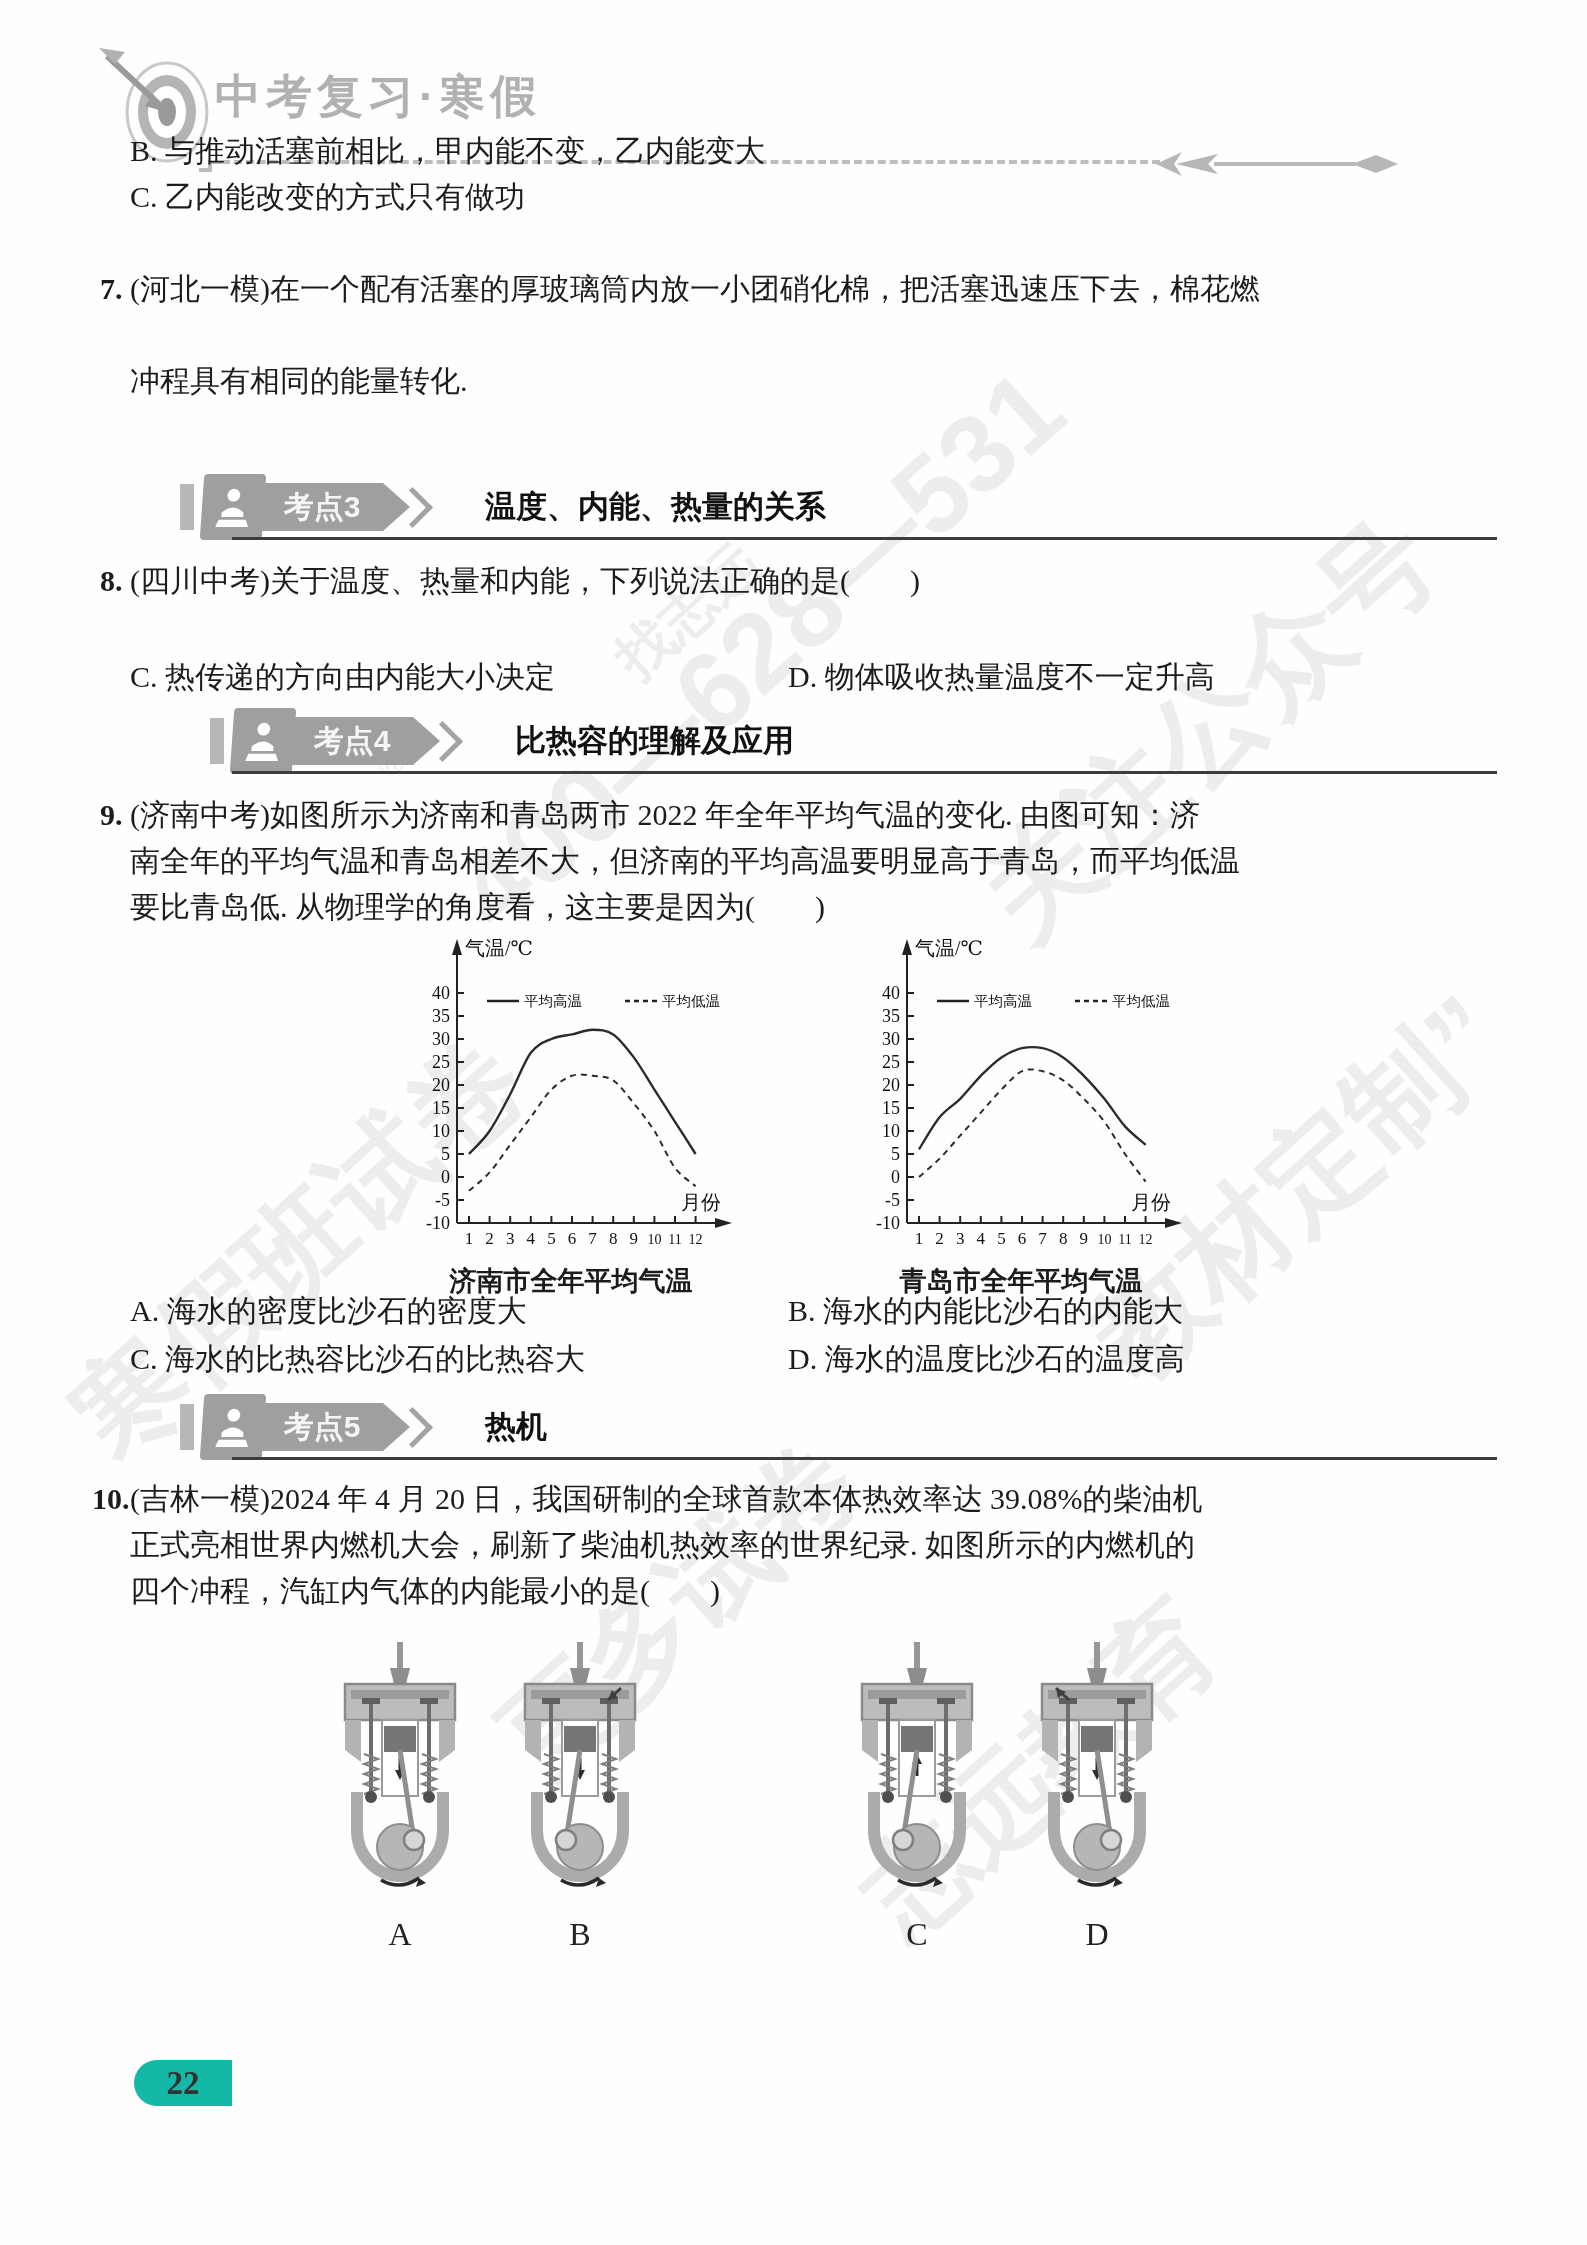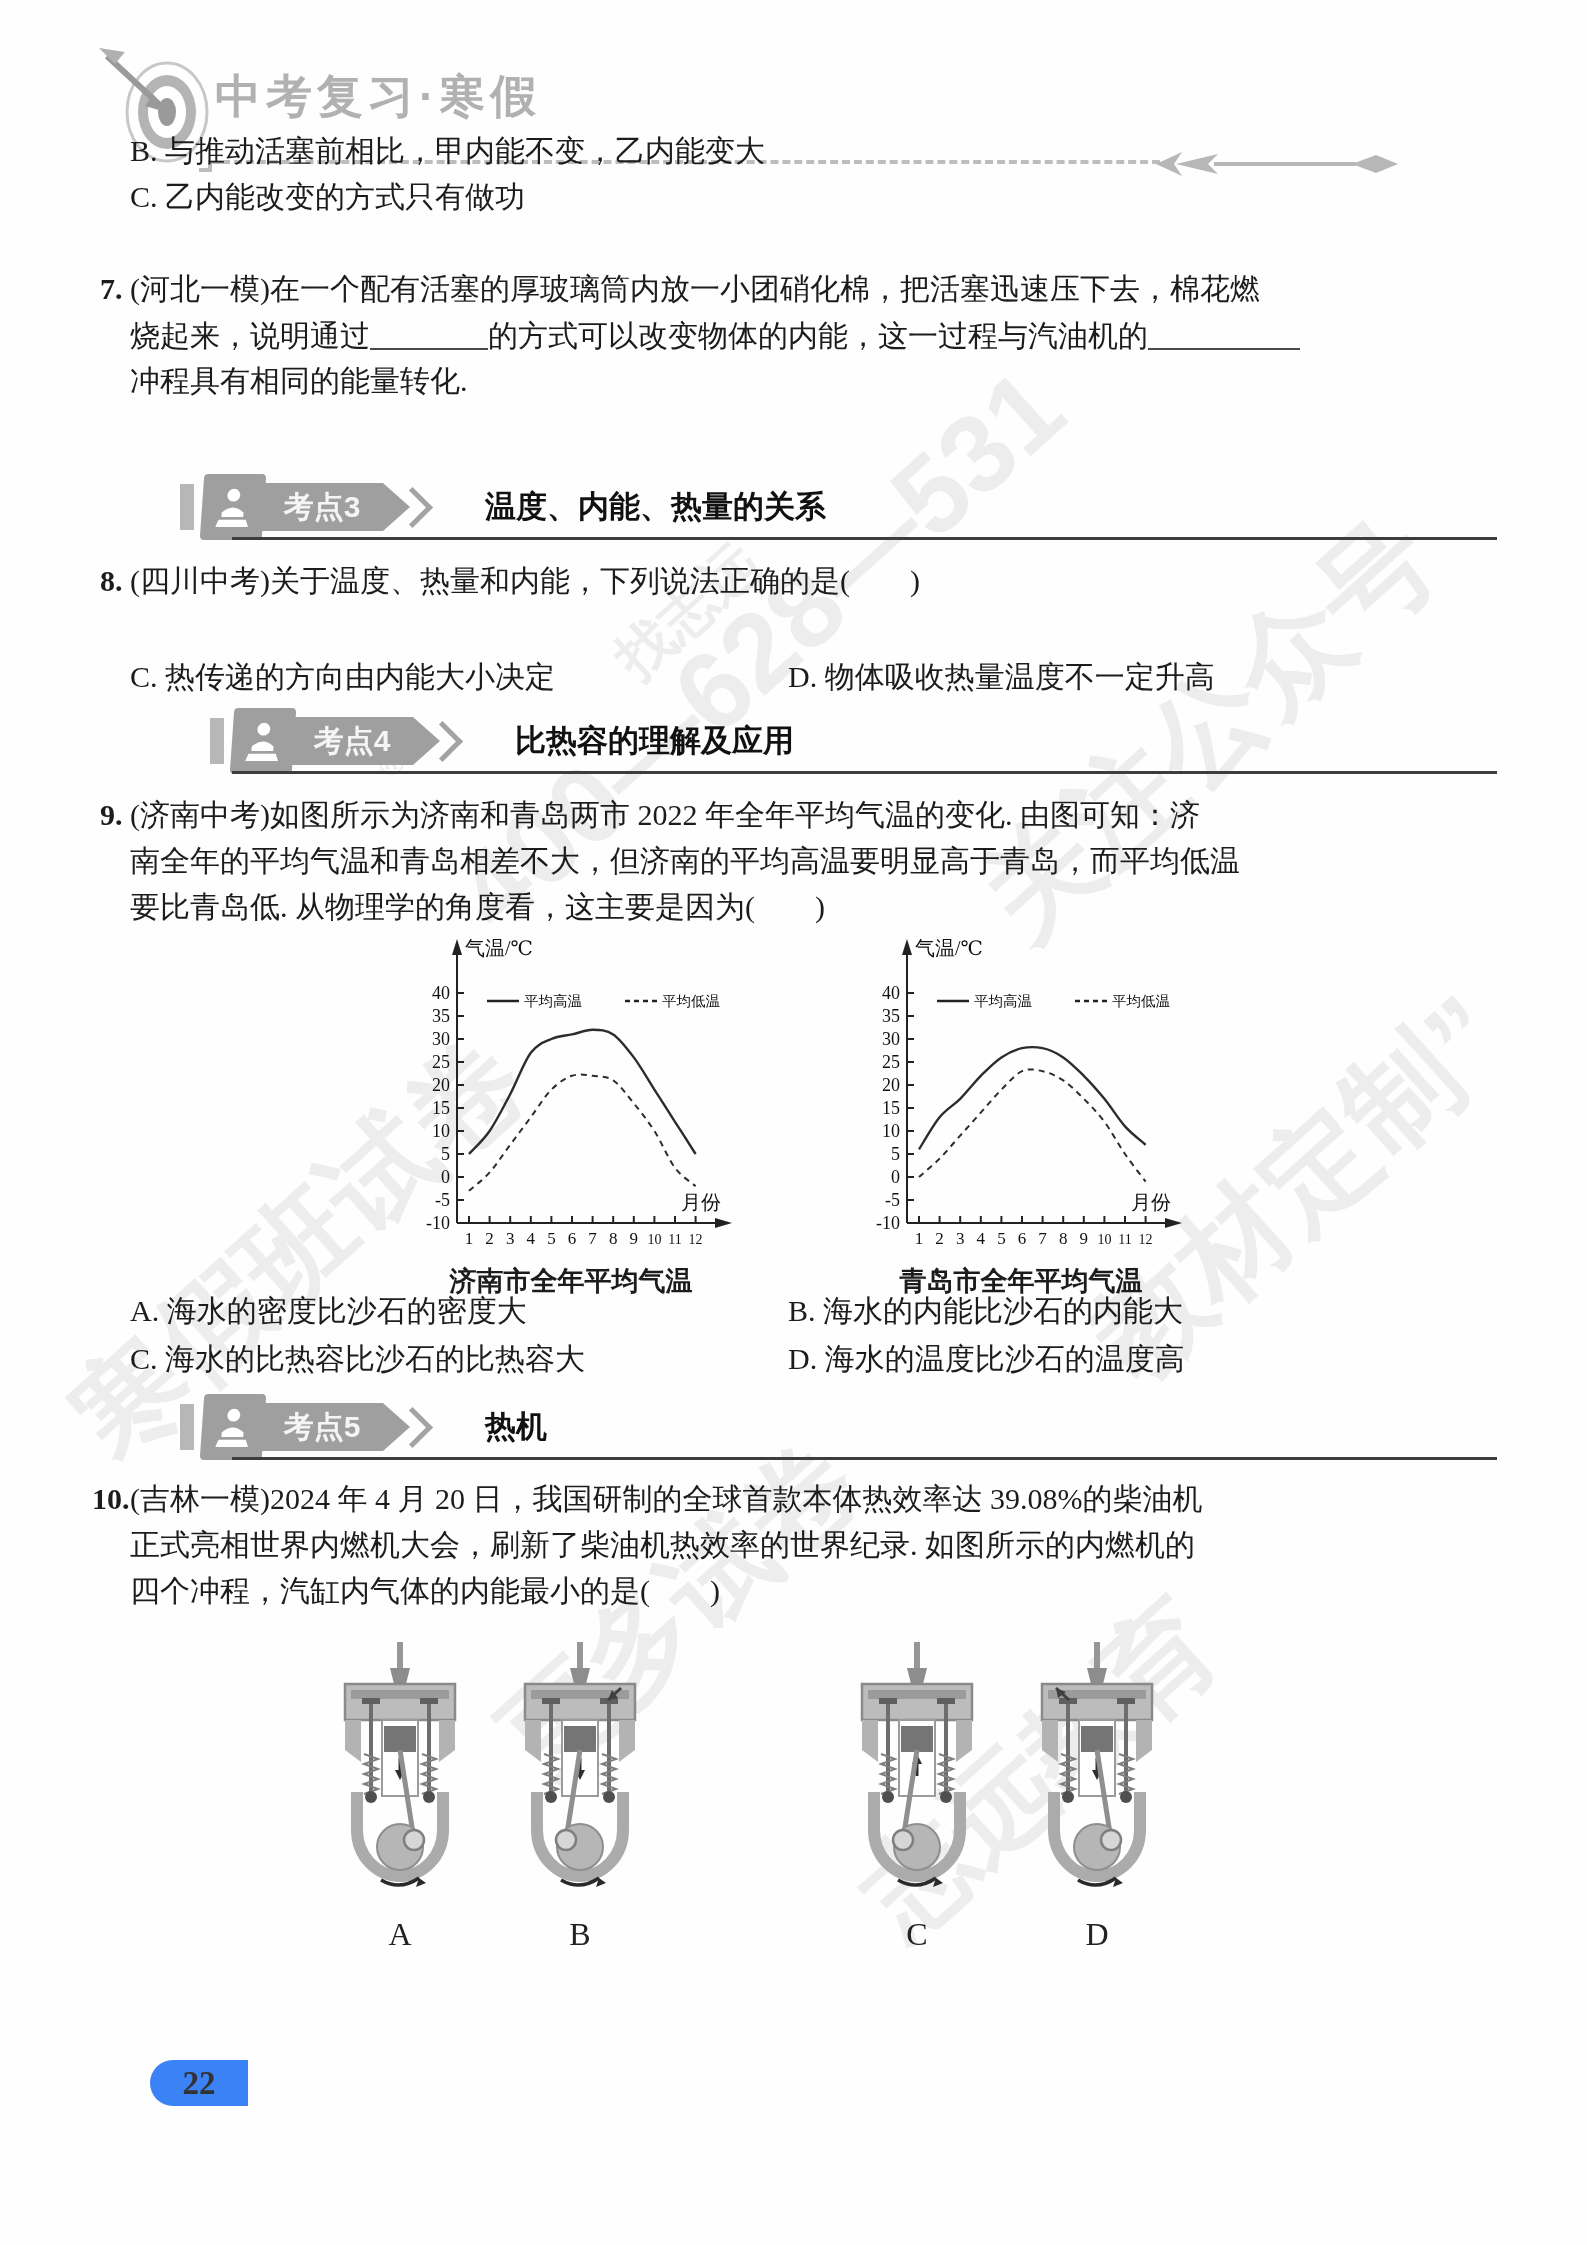--- a/index.html
+++ b/index.html
@@ -35,21 +35,21 @@
   .kd-rule{position:absolute;left:232px;width:1265px;height:3px;background:#3d3d3d;}
   
   .chart{position:absolute;top:925px;width:350px;margin:0;}
   .chart-caption{width:350px;text-align:center;font-size:27px;font-weight:600;margin-top:2px;
     padding-left:22px;box-sizing:border-box;white-space:nowrap;}
   .chart svg text{font-family:"Liberation Serif","DejaVu Serif",serif;}
   
   .engine-cell{position:absolute;top:1642px;width:130px;text-align:center;}
   .engine-label{font-size:32px;margin-top:10px;color:#222;}
   
-  #page-badge{position:absolute;left:150px;top:2060px;width:98px;height:46px;background:#3b82f6;
+  #page-badge{position:absolute;left:134px;top:2060px;width:98px;height:46px;background:#14b8a6;
     border-radius:23px 0 0 23px;display:flex;align-items:center;justify-content:center;
     font-weight:bold;font-size:33px;color:#333;}
 </style>
 </head>
 <body>
 
 <div id="page">
   <div id="wm">
       <span class="wm" style="left: 430px; top: 860px; font-size: 110px; transform: rotate(-42deg); transform-origin: left top;">400—628—531</span>
       <span class="wm" style="left: 950px; top: 860px; font-size: 112px; transform: rotate(-42deg); transform-origin: left top;">关注公众号</span>
@@ -88,23 +88,20 @@
         <line x1="58" y1="18" x2="200" y2="18" stroke="#b7b7b7" stroke-width="4"></line>
         <path d="M196 18 L220 9 L242 18 L220 27 Z" fill="#b7b7b7"></path>
       </svg>
     </div>
 
     <div class="line" style="left:130px;top:134px;">B. 与推动活塞前相比，甲内能不变，乙内能变大</div>
     <div class="line" style="left:130px;top:180px;">C. 乙内能改变的方式只有做功</div>
 
     <span class="qnum" style="left:100px;top:272px;">7.</span>
     <div class="line" style="left:130px;top:272px;">(河北一模)在一个配有活塞的厚玻璃筒内放一小团硝化棉，把活塞迅速压下去，棉花燃</div>
-    <div class="line" style="left:130px;top:318px;">
-      <span>烧起来，说明通过</span><span class="blank b1"></span><span>的方式可以改变物体的内能，这一过程与汽油机的</span><span class="blank b2"></span>
-    </div>
     <div class="line" style="left:130px;top:364px;">冲程具有相同的能量转化.</div>
 
     <div class="kaodian" style="top:476px;">
       <div class="kd-bar"></div>
       <div class="kd-iconbox">
         <svg viewBox="0 0 44 48" width="40" height="44">
           <circle cx="22" cy="11" r="7" fill="#fff"></circle>
           <path d="M10 30 Q22 19 34 30 L34 35 H10 Z" fill="#fff"></path>
           <path d="M7 38 H37 L40 46 H4 Z" fill="#fff"></path>
         </svg>

